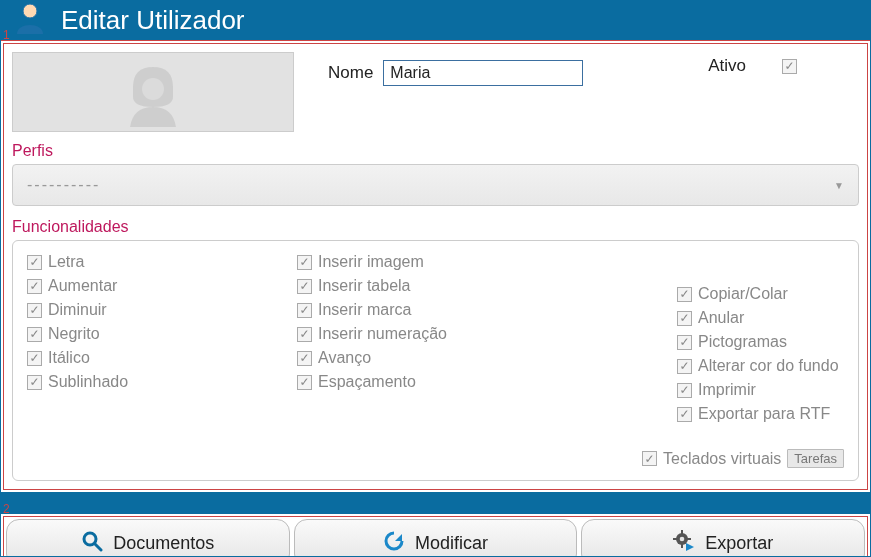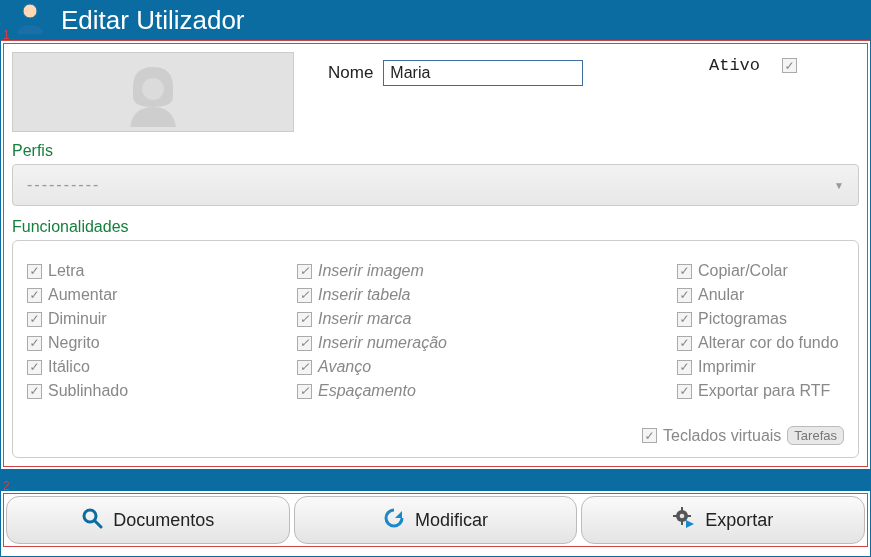--- a/index.html
+++ b/index.html
@@ -76,38 +76,37 @@
   .ativo-area {
     margin-left: auto;
     margin-top: 4px;
     display: flex;
     align-items: center;
     padding-right: 60px;
   }
   .ativo-area .lbl {
     font-size: 17px;
     color: #222;
-    margin-right: 22px;
-    font-family: Liberation Mono, monospace;
+    margin-right: 36px;
   }
   .cb {
     width: 15px;
     height: 15px;
     border: 1px solid #aaa;
     background: #f4f4f4;
     display: inline-flex;
     align-items: center;
     justify-content: center;
     color: #888;
     font-size: 12px;
     line-height: 1;
   }
   .cb.checked::before { content: "✓"; }
   .section-label {
-    color: #15803d;
+    color: #be185d;
     font-size: 16px;
     padding: 4px 4px 2px 4px;
   }
   .dropdown {
     background: linear-gradient(#f2f2f2,#e8e8e8);
     border: 1px solid #ccc;
     border-radius: 4px;
     height: 42px;
     margin: 2px 4px 8px 4px;
     display: flex;
@@ -120,55 +119,55 @@
   .dropdown .arrow {
     position: absolute;
     right: 12px;
     color: #999;
     font-size: 10px;
   }
   .func-box {
     border: 1px solid #ccc;
     border-radius: 6px;
     margin: 2px 4px 4px 4px;
-    padding: 19px 14px 12px 14px;
+    padding: 10px 14px 12px 14px;
   }
   .func-cols {
     display: flex;
     width: 100%;
   }
   .func-col {
     display: flex;
     flex-direction: column;
     gap: 2px;
   }
   .col1 { width: 270px; }
-  .col2 { width: 380px; font-style: italic; }
-  .col3 { flex: 1; }
+  .col2 { width: 380px; }
+  .col3 { flex: 1; margin-top: 32px; }
   .func-item {
     display: flex;
     align-items: center;
     color: #888;
     font-size: 16px;
     line-height: 22px;
   }
   .func-item .cb { margin-right: 6px; }
   .kb-row {
     display: flex;
     justify-content: flex-end;
     align-items: center;
     margin-top: 24px;
     gap: 6px;
     color: #888;
     font-size: 16px;
   }
   .tarefas-btn {
     background: #e8e8e8;
     border: 1px solid #bbb;
-    border-radius: 6px;
+    border-radius: 1px;
     color: #777;
     font-size: 13px;
     padding: 1px 6px;
   }
   .blue-strip {
     background: #0a6ca0;
     height: 22px;
     position: relative;
   }
   .blue-strip .section-number2 {

